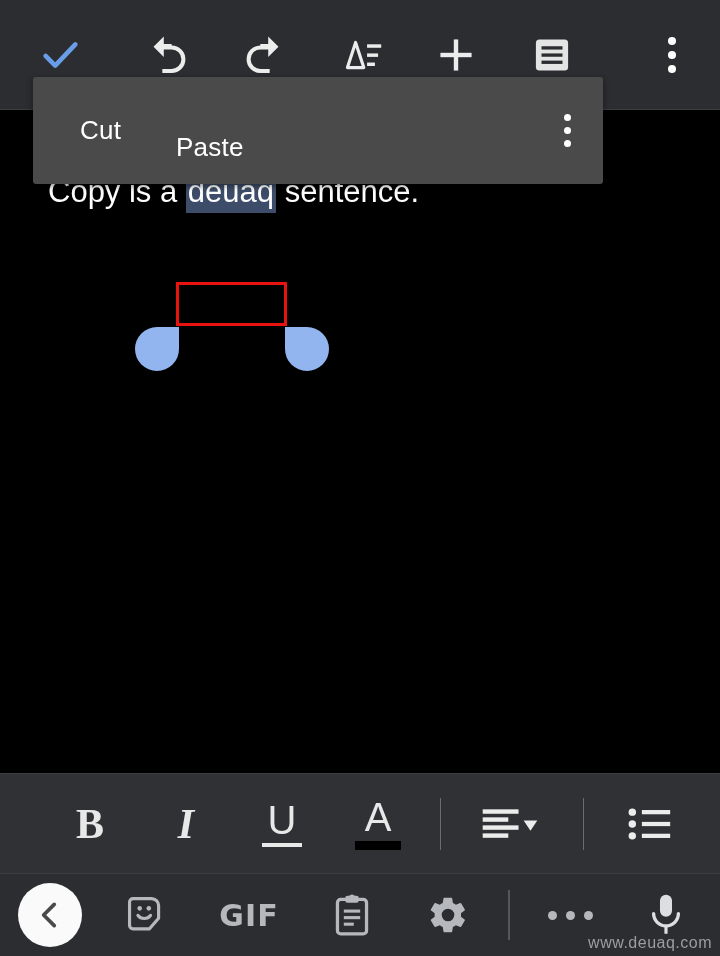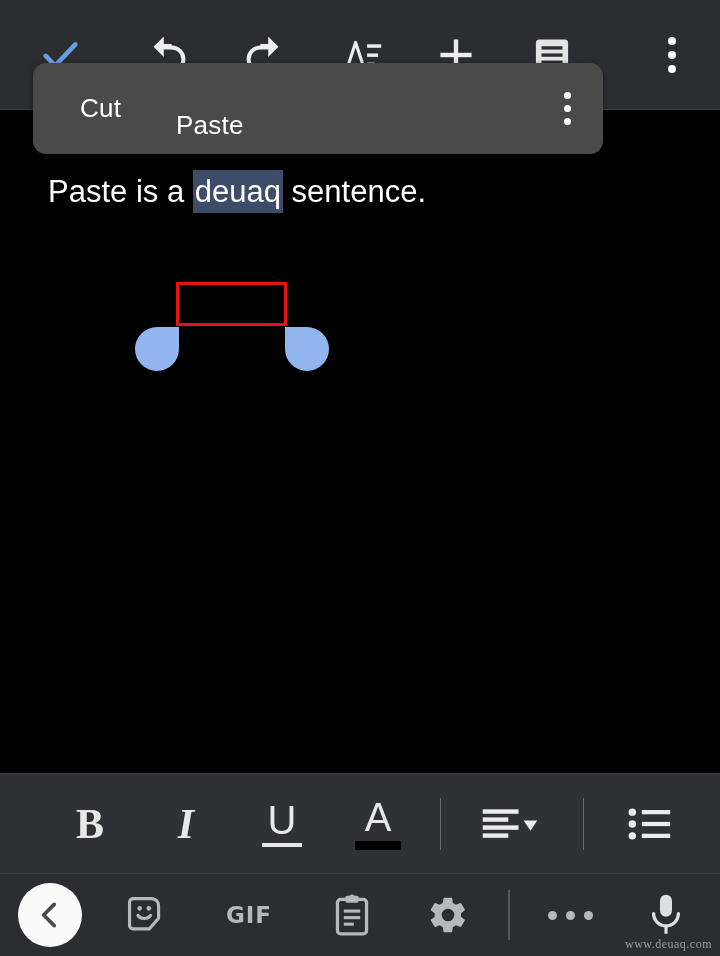--- a/index.html
+++ b/index.html
@@ -27,23 +27,23 @@
   .tt-redo{ width:96px; }
   .tt-format{ width:96px; }
   .tt-plus{ width:96px; }
   .tt-doc{ width:96px; }
   .tt-more{ margin-left:auto; width:96px; }
 
   svg{ display:block; }
 
   
   .ctx-menu{
-    position:absolute; left:33px; top:63px; width:570px; height:91px;
+    position:absolute; left:33px; top:77px; width:570px; height:107px;
     background:#4a4a4a;
-    border-radius:13px;
+    border-radius:3px;
     box-shadow:0 2px 6px rgba(0,0,0,.45);
     display:flex; align-items:center;
     z-index:20;
   }
   .ctx-item{
     color:#ffffff;
     font-size:26px;
     padding:0 16px;
     white-space:nowrap;
     letter-spacing:.2px;
@@ -130,29 +130,29 @@
     width:64px; height:64px; border-radius:50%; background:#fafafa;
     display:flex; align-items:center; justify-content:center;
   }
   .kb-sticker{ width:96px; }
   .kb-gif{ width:110px; }
   .kb-clip{ width:96px; }
   .kb-gear{ width:96px; }
   .kb-dots{ width:96px; }
   .kb-mic{ width:96px; margin-left:auto; margin-right:6px; }
   .kb-div{ width:2px; height:50px; background:#55575b; margin:0 12px; }
-  .gif-text{ color:#b5b9bd; font-weight:bold; font-size:23px; letter-spacing:1px;
+  .gif-text{ color:#b5b9bd; font-weight:bold; font-size:30px; letter-spacing:1px;
              font-family:"DejaVu Sans", sans-serif; }
   .hdots{ display:flex; gap:9px; align-items:center; }
   .hdots i{ width:9px; height:9px; border-radius:50%; background:#b5b9bd; display:block; }
 
   .watermark{
     position:absolute; right:8px; bottom:4px;
-    color:#9a9ea2; font-size:12px; letter-spacing:.5px;
-    font-family:Liberation Serif, serif;
+    color:#9a9ea2; font-size:16px; letter-spacing:.5px;
+    font-family:Liberation Sans, sans-serif;
   }
 </style>
 </head>
 <body>
 
 <div id="app">
 
   <div class="top-toolbar">
 
     <div class="tt-btn tt-check">
@@ -228,21 +228,21 @@
       <span class="vdots small">
         <i></i>
           <i></i>
           <i></i>
       </span>
     </div>
   </div>
 
   <div class="canvas">
     <div class="doc-line">
-      <span>Paste is a </span><span class="sel-word">deuaq</span><span> sentence.</span>
+      <span>Copy is a </span><span class="sel-word">deuaq</span><span> sentence.</span>
     </div>
     <div class="sel-box"></div>
     <div class="handle handle-left"></div>
     <div class="handle handle-right"></div>
   </div>
 
   <div class="fmt-toolbar">
 
     <div class="fmt-btn fmt-bold">
       <span class="glyph glyph-b">B</span>

